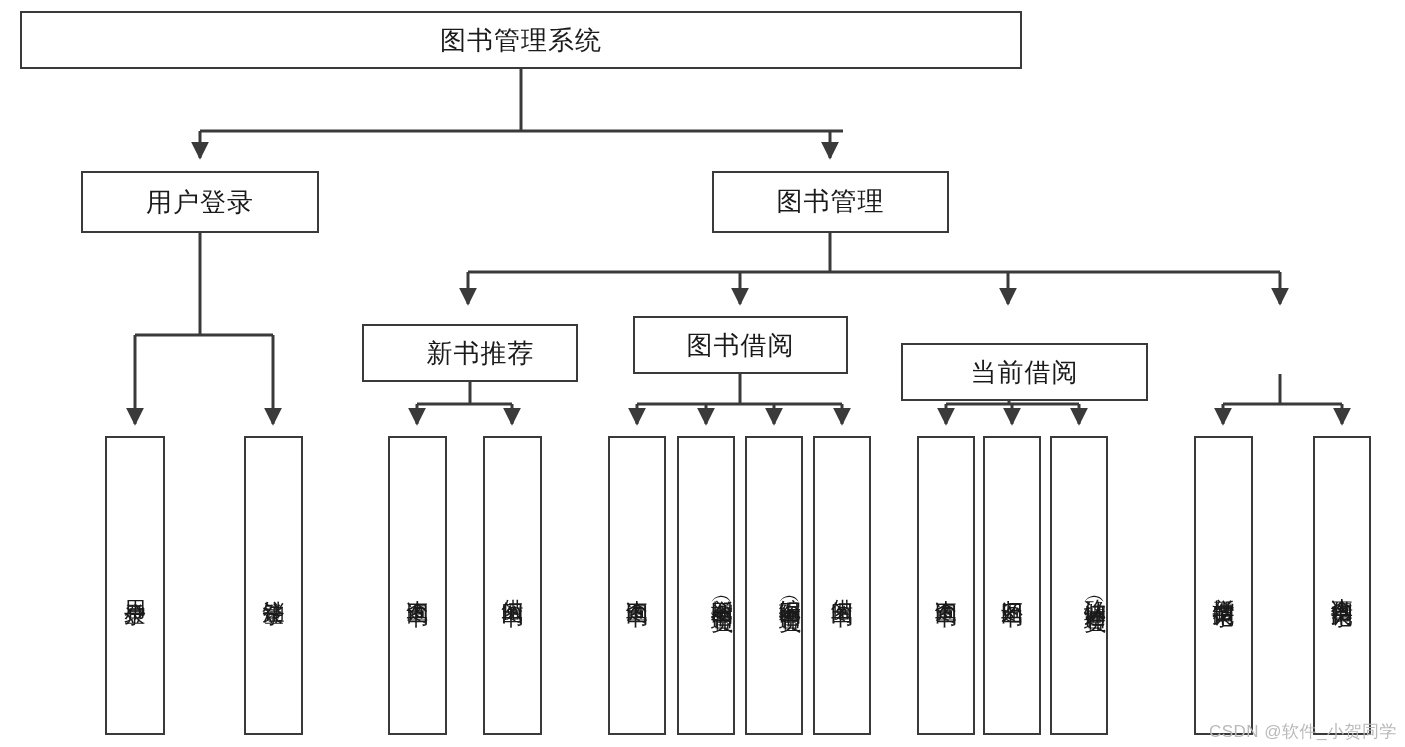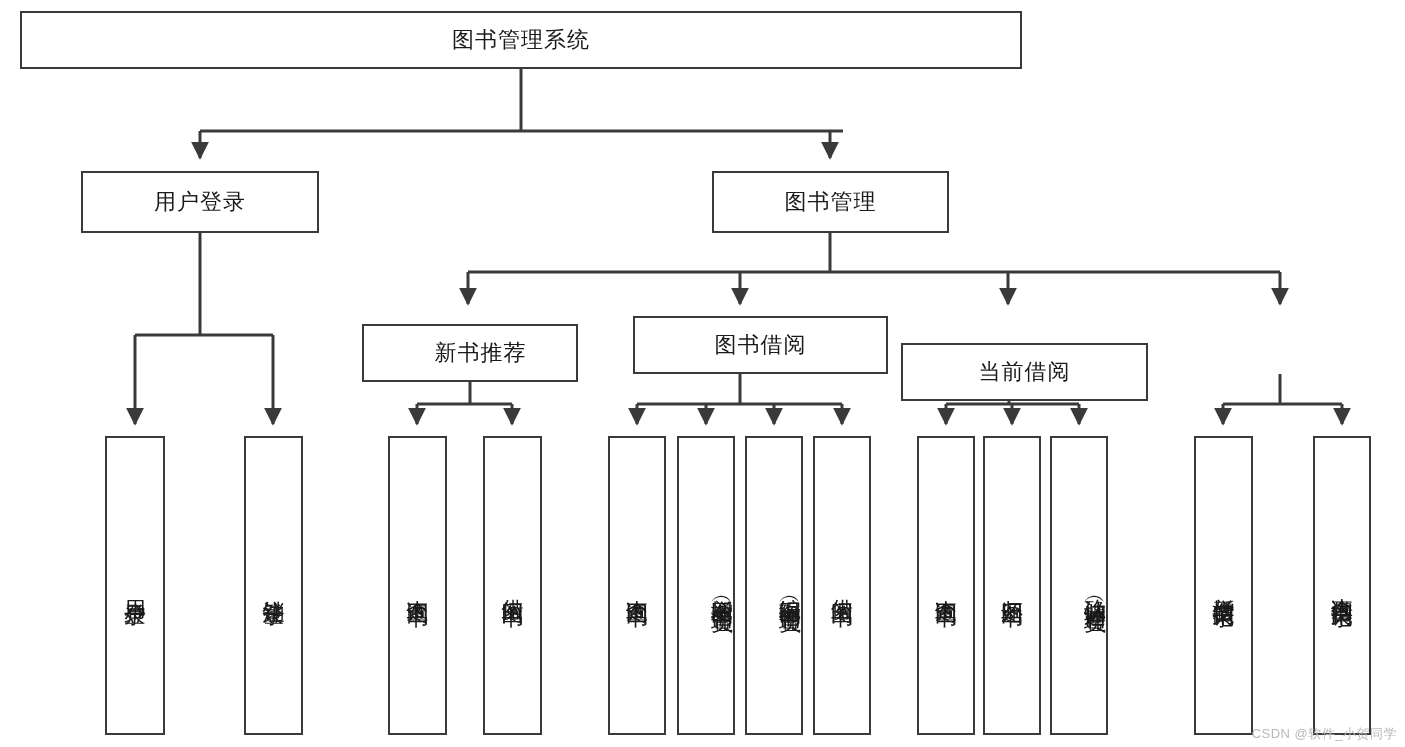--- a/index.html
+++ b/index.html
@@ -32,21 +32,21 @@
     position: absolute;
     box-sizing: border-box;
     background: #ffffff;
     border: 2.5px solid #3a3a3a;
     display: flex;
     align-items: center;
     justify-content: center;
     color: #1a1a1a;
   }
   .node-h {
-    font-size: 22px;
+    font-size: 26px;
     letter-spacing: 1px;
     line-height: 1.1;
     white-space: nowrap;
   }
   .node-v {
     writing-mode: vertical-rl;
     text-orientation: upright;
     font-size: 22px;
     letter-spacing: 2px;
     line-height: 1.0;
@@ -56,21 +56,21 @@
     overflow: hidden;
   }
   .node-v.centered {
     align-items: center;
     padding-top: 0;
   }
   .watermark {
     position: absolute;
     right: 8px;
     bottom: 4px;
-    font-size: 13px;
+    font-size: 17px;
     color: #b9b9b9;
     white-space: nowrap;
     letter-spacing: 0.5px;
   }
 </style>
 </head>
 <body>
 
 <div id="diagram-root">
 
@@ -131,21 +131,21 @@
   <div class="node node-h" style="left: 81px; top: 171px; width: 238px; height: 62px;">
     <span>用户登录</span>
   </div>
   <div class="node node-h" style="left: 712px; top: 171px; width: 237px; height: 62px; font-family: Liberation Serif, serif;">
     <span>图书管理</span>
   </div>
 
   <div class="node node-h" style="left: 362px; top: 324px; width: 216px; height: 58px; padding-left: 21px;">
     <span>新书推荐</span>
   </div>
-  <div class="node node-h" style="left: 633px; top: 316px; width: 255px; height: 58px;">
+  <div class="node node-h" style="left: 633px; top: 316px; width: 215px; height: 58px;">
     <span>图书借阅</span>
   </div>
   <div class="node node-h" style="left: 901px; top: 312px; width: 247px; height: 58px; margin-top: 31px;">
     <span>当前借阅</span>
   </div>
 
   <div class="node node-v centered" style="left: 105px; top: 436px; width: 60px; height: 299px;">用户登录</div>
   <div class="node node-v centered" style="left: 244px; top: 436px; width: 59px; height: 299px;">注销登录</div>
   <div class="node node-v centered" style="left: 388px; top: 436px; width: 59px; height: 299px;">查询图书</div>
   <div class="node node-v centered" style="left: 483px; top: 436px; width: 59px; height: 299px;">借阅图书</div>

